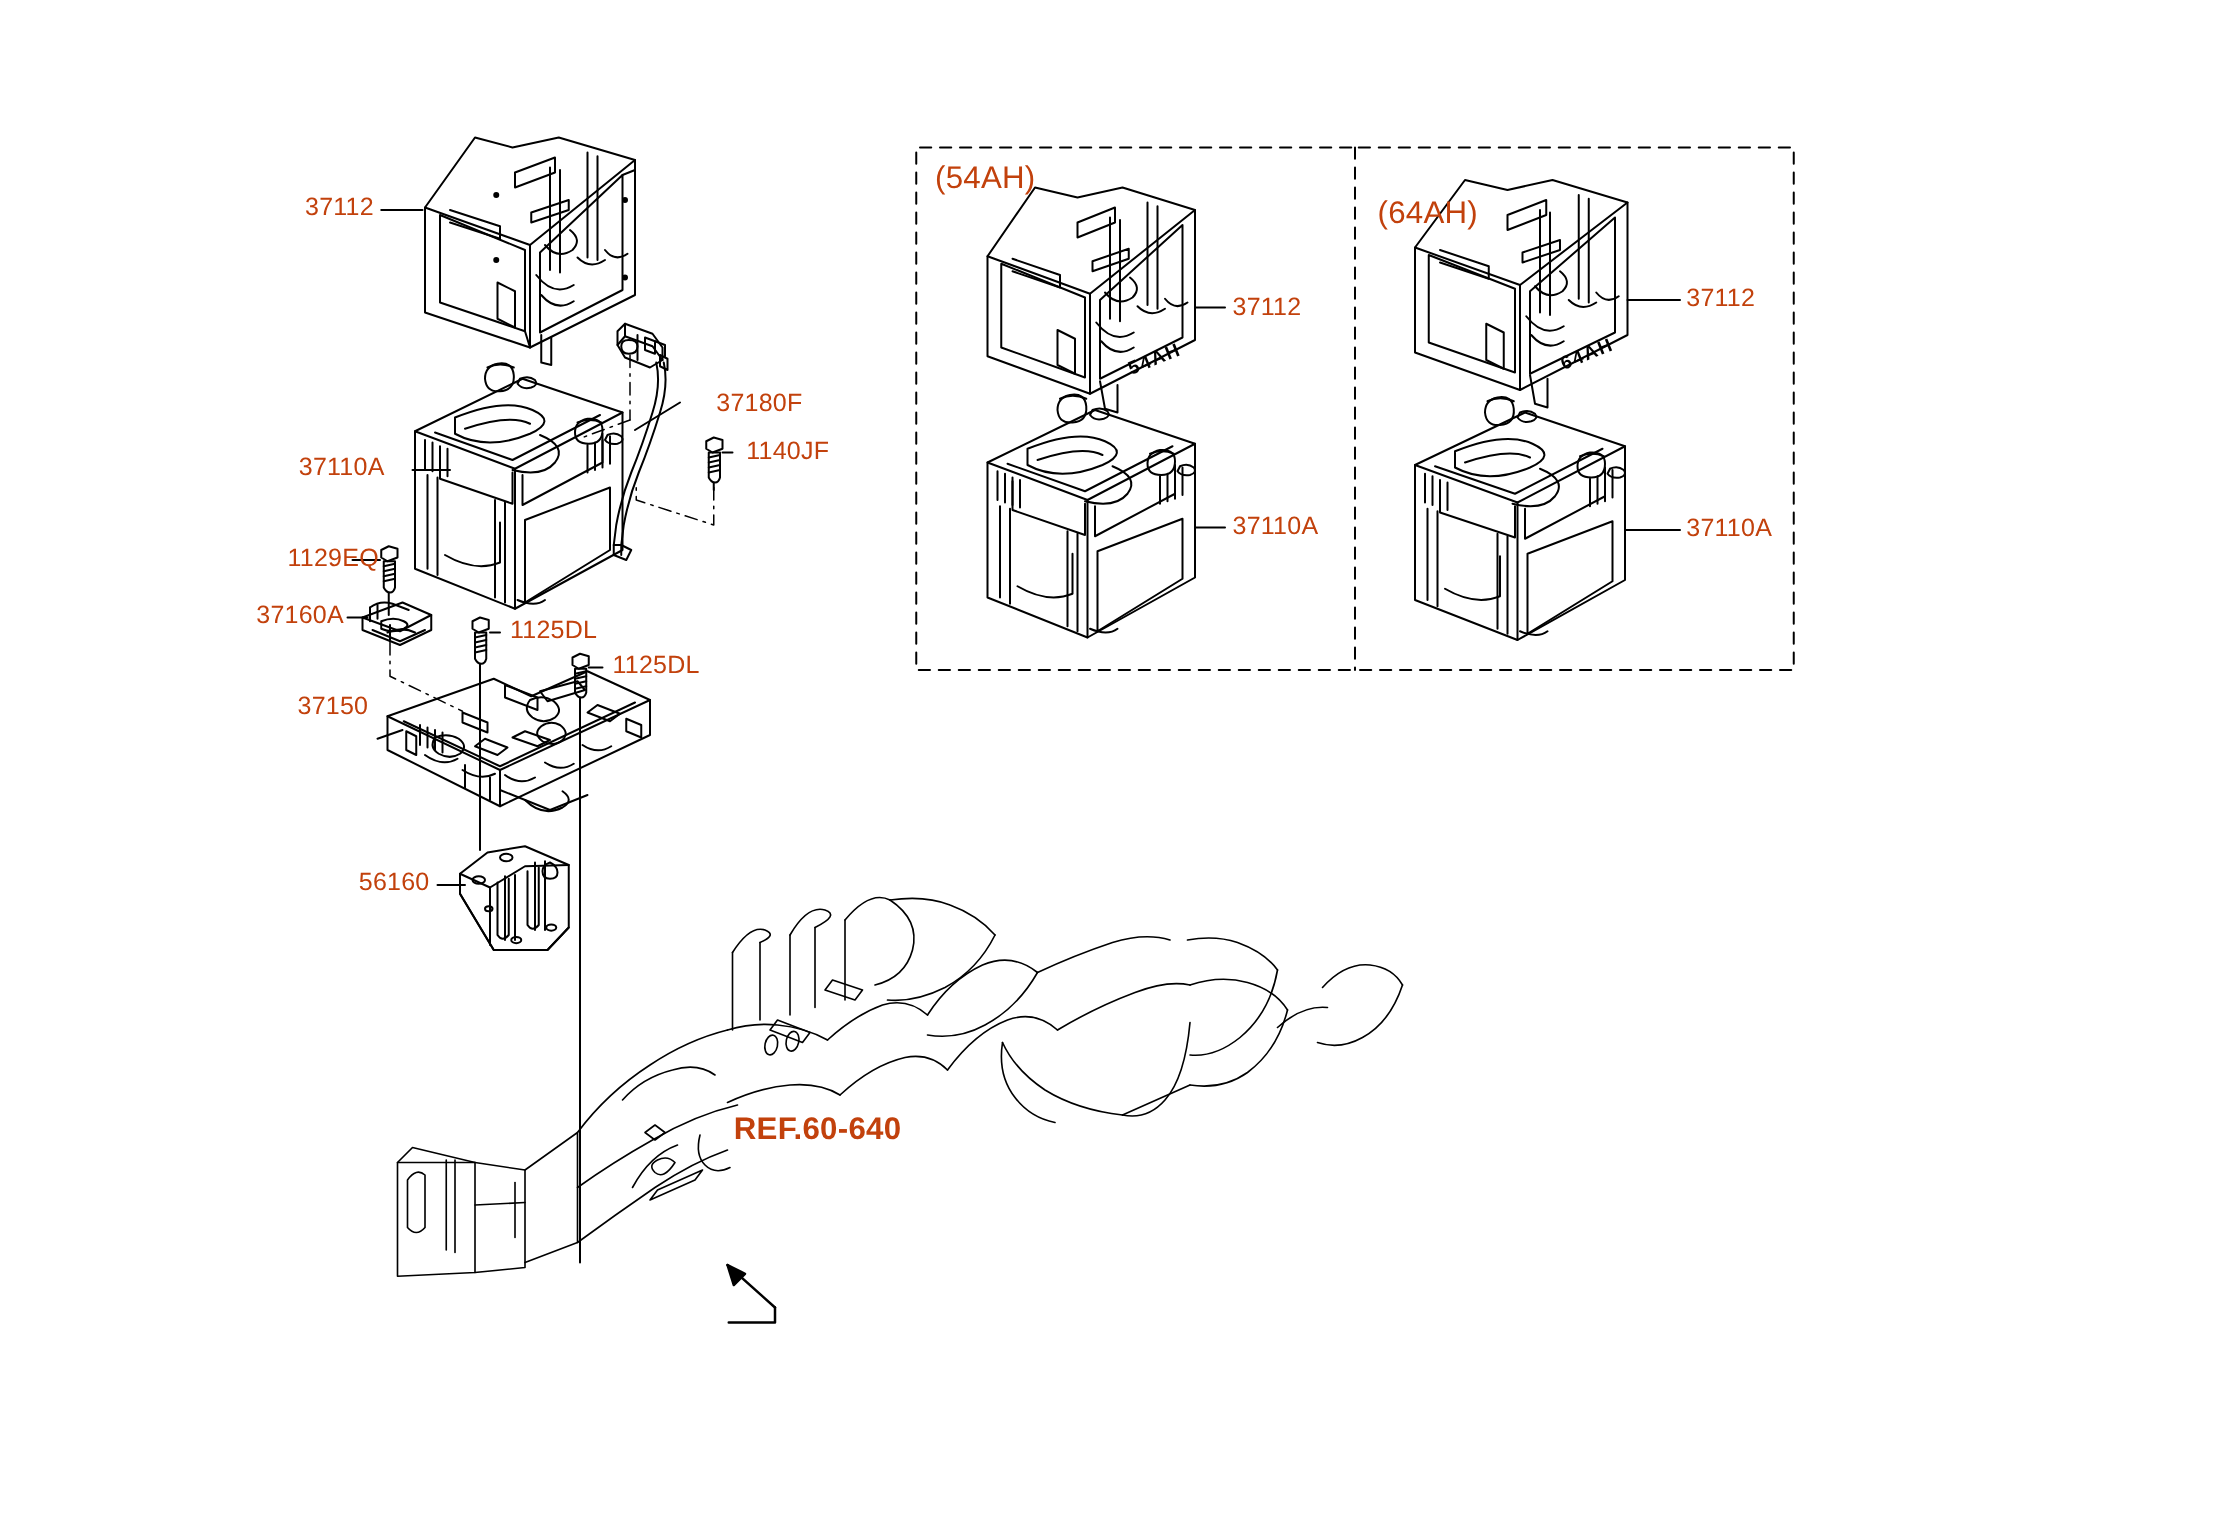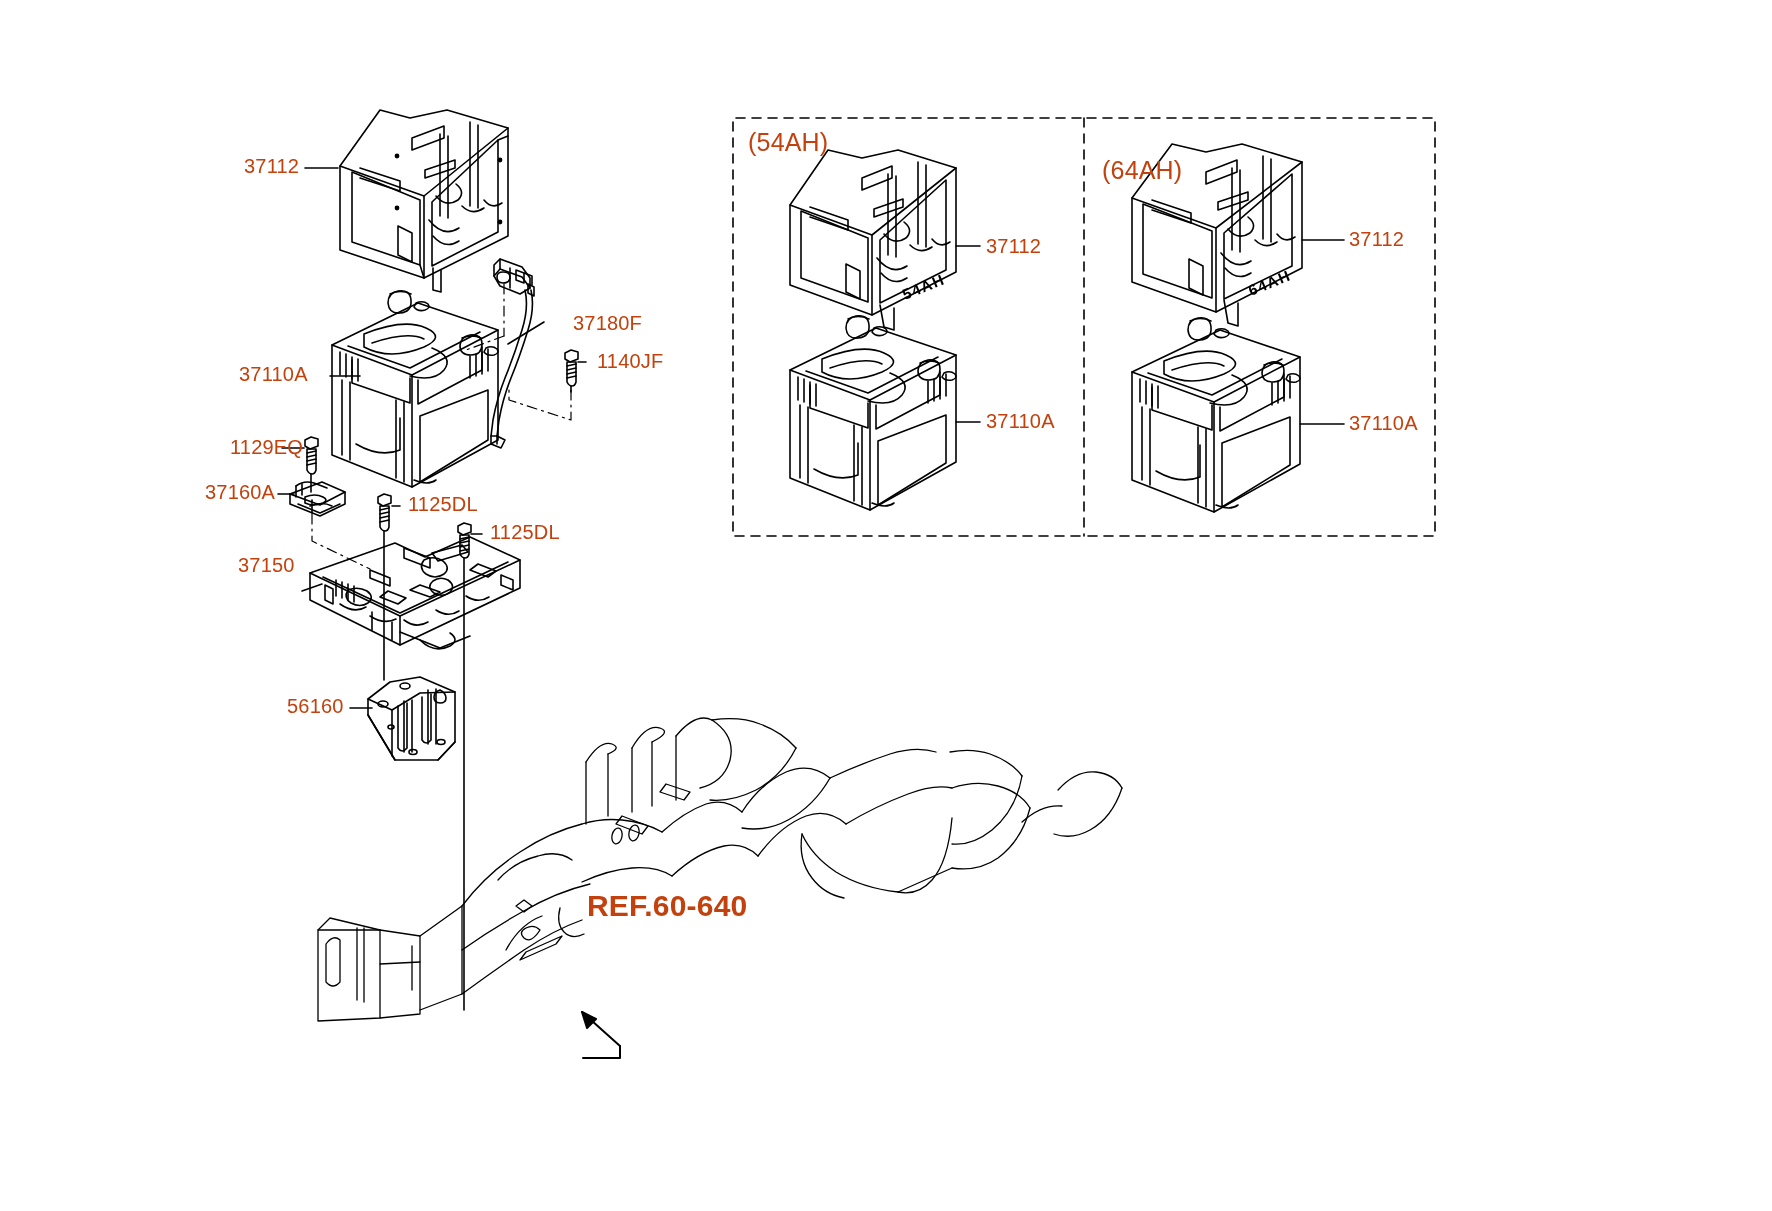--- a/index.html
+++ b/index.html
@@ -4,21 +4,21 @@
 <style>
   html,body{margin:0;padding:0;background:#ffffff;}
   body{width:1772px;height:1211px;position:relative;overflow:hidden;
        font-family:"Liberation Sans",sans-serif;color:#000;}
   #stage{position:absolute;inset:0;}
   svg#art{position:absolute;left:0;top:0;width:1772px;height:1211px;}
   .lbl{position:absolute;font-family:Liberation Sans, sans-serif;
        font-size:25px;letter-spacing:0.2px;color:#c2410c;white-space:nowrap;}
   .lbl.big{font-size:20px;}
   .lbl.var{font-size:25px;}
-  .lbl.ref{font-size:30px;font-weight:bold;}
+  .lbl.ref{font-size:25px;font-weight:bold;}
 </style>
 </head>
 <body>
 
 <div id="stage">
 
 <svg id="art" viewBox="0 0 1772 1211" fill="none" stroke="#000" stroke-width="1.6" stroke-linejoin="round" stroke-linecap="round">
 
   <g>
     <path d="M340 166 L340 250 L424 278 L508 236 L508 128 L447 110 L410 118 L380 110 L340 166 Z"></path>

